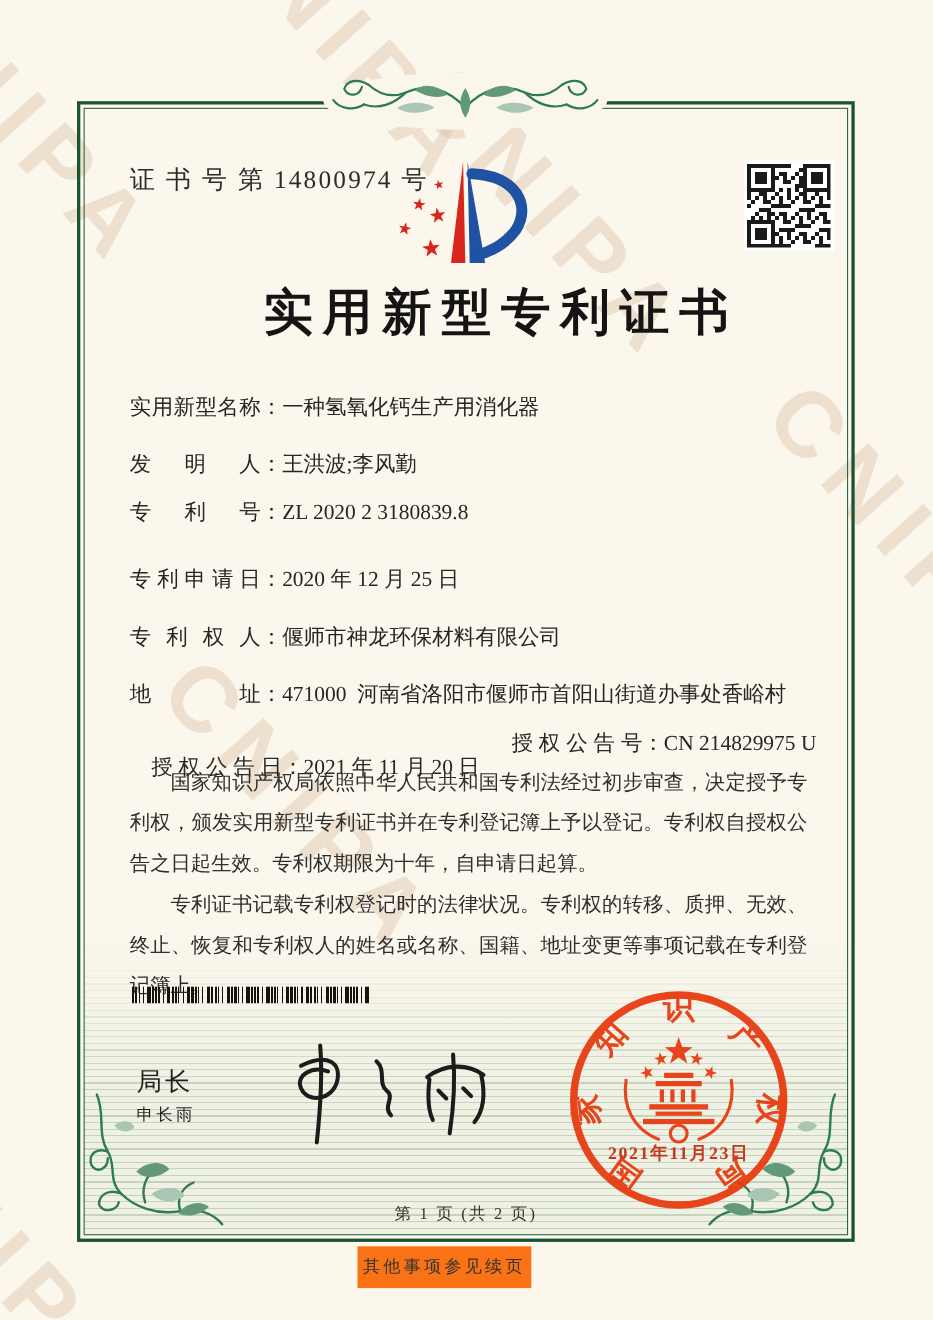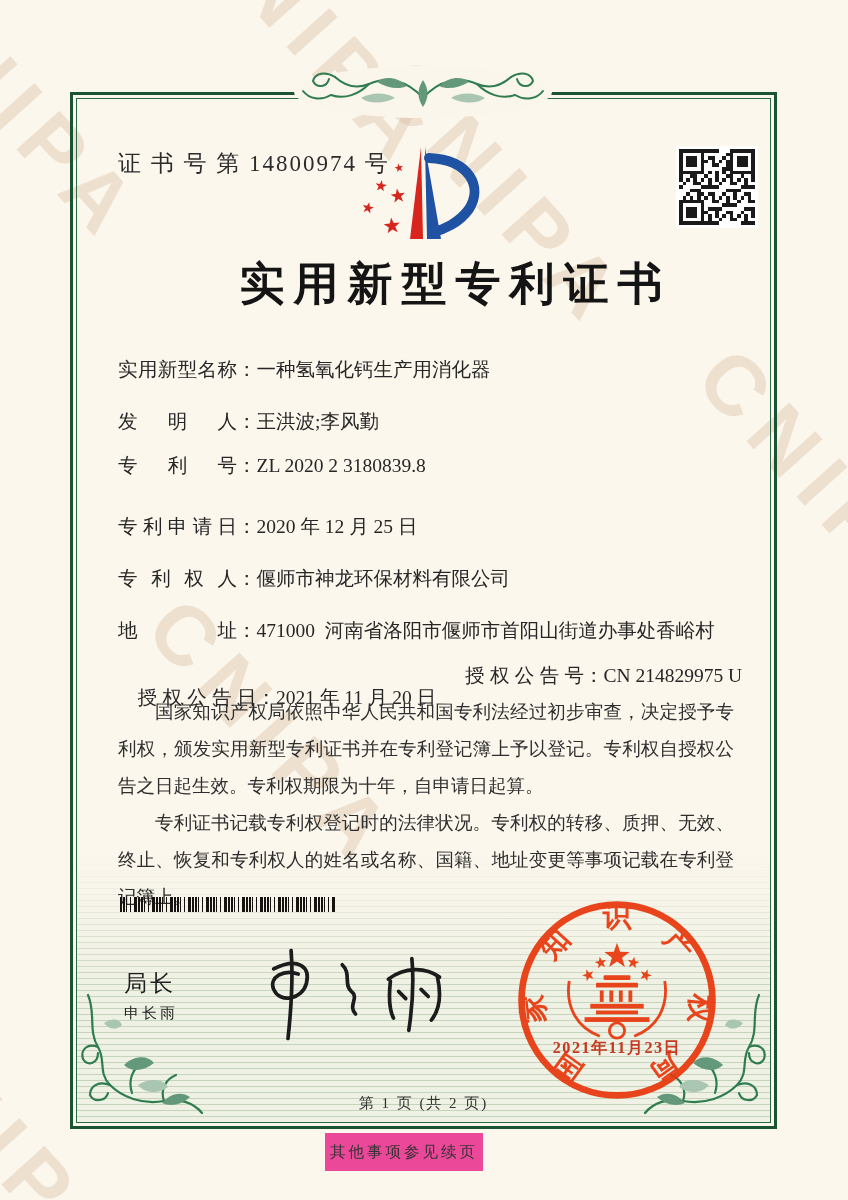--- a/index.html
+++ b/index.html
@@ -51,21 +51,21 @@
     background:repeating-linear-gradient(90deg,#15120f 0 2px,transparent 2px 3px,#15120f 3px 5px,transparent 5px 6px,#15120f 6px 7px,transparent 7px 10px,#15120f 10px 11px,transparent 11px 14px,#15120f 14px 17px,transparent 17px 18px); }
   .signer-title { position:absolute; left:124px; top:968px; font-size:23px; color:#1f1f1f;
     font-family:"Liberation Sans","DejaVu Sans",sans-serif; letter-spacing:3px; }
   .signer-name { position:absolute; left:124px; top:1004px; font-size:15px; color:#1f1f1f;
     font-family:"Liberation Sans","DejaVu Sans",sans-serif; letter-spacing:3px; }
   .signature { position:absolute; left:245px; top:945px; width:215px; height:100px; }
   .seal { position:absolute; left:512px; top:895px; width:210px; height:210px; opacity:.93; z-index:3; }
   .seal text { font-family:"Liberation Serif","DejaVu Serif",serif; font-weight:bold; }
   .page-num { position:absolute; left:70px; top:1094px; width:707px; text-align:center;
     font-size:15px; letter-spacing:2px; color:#333; }
-  .note { position:absolute; left:325px; top:1133px; width:158px; height:38px; background:#ec4899;
+  .note { position:absolute; left:325px; top:1133px; width:158px; height:38px; background:#f97316;
     text-align:center; line-height:38px; font-size:15.5px; letter-spacing:3px; color:#333; }
 </style>
 </head>
 <body>
 
 <div class="band"></div>
 
 <div class="watermark" style="left:-55px;top:-45px">CNIPA</div>
 <div class="watermark" style="left:240px;top:-120px">CNIPA</div>
 <div class="watermark" style="left:430px;top:40px">CNIPA</div>

